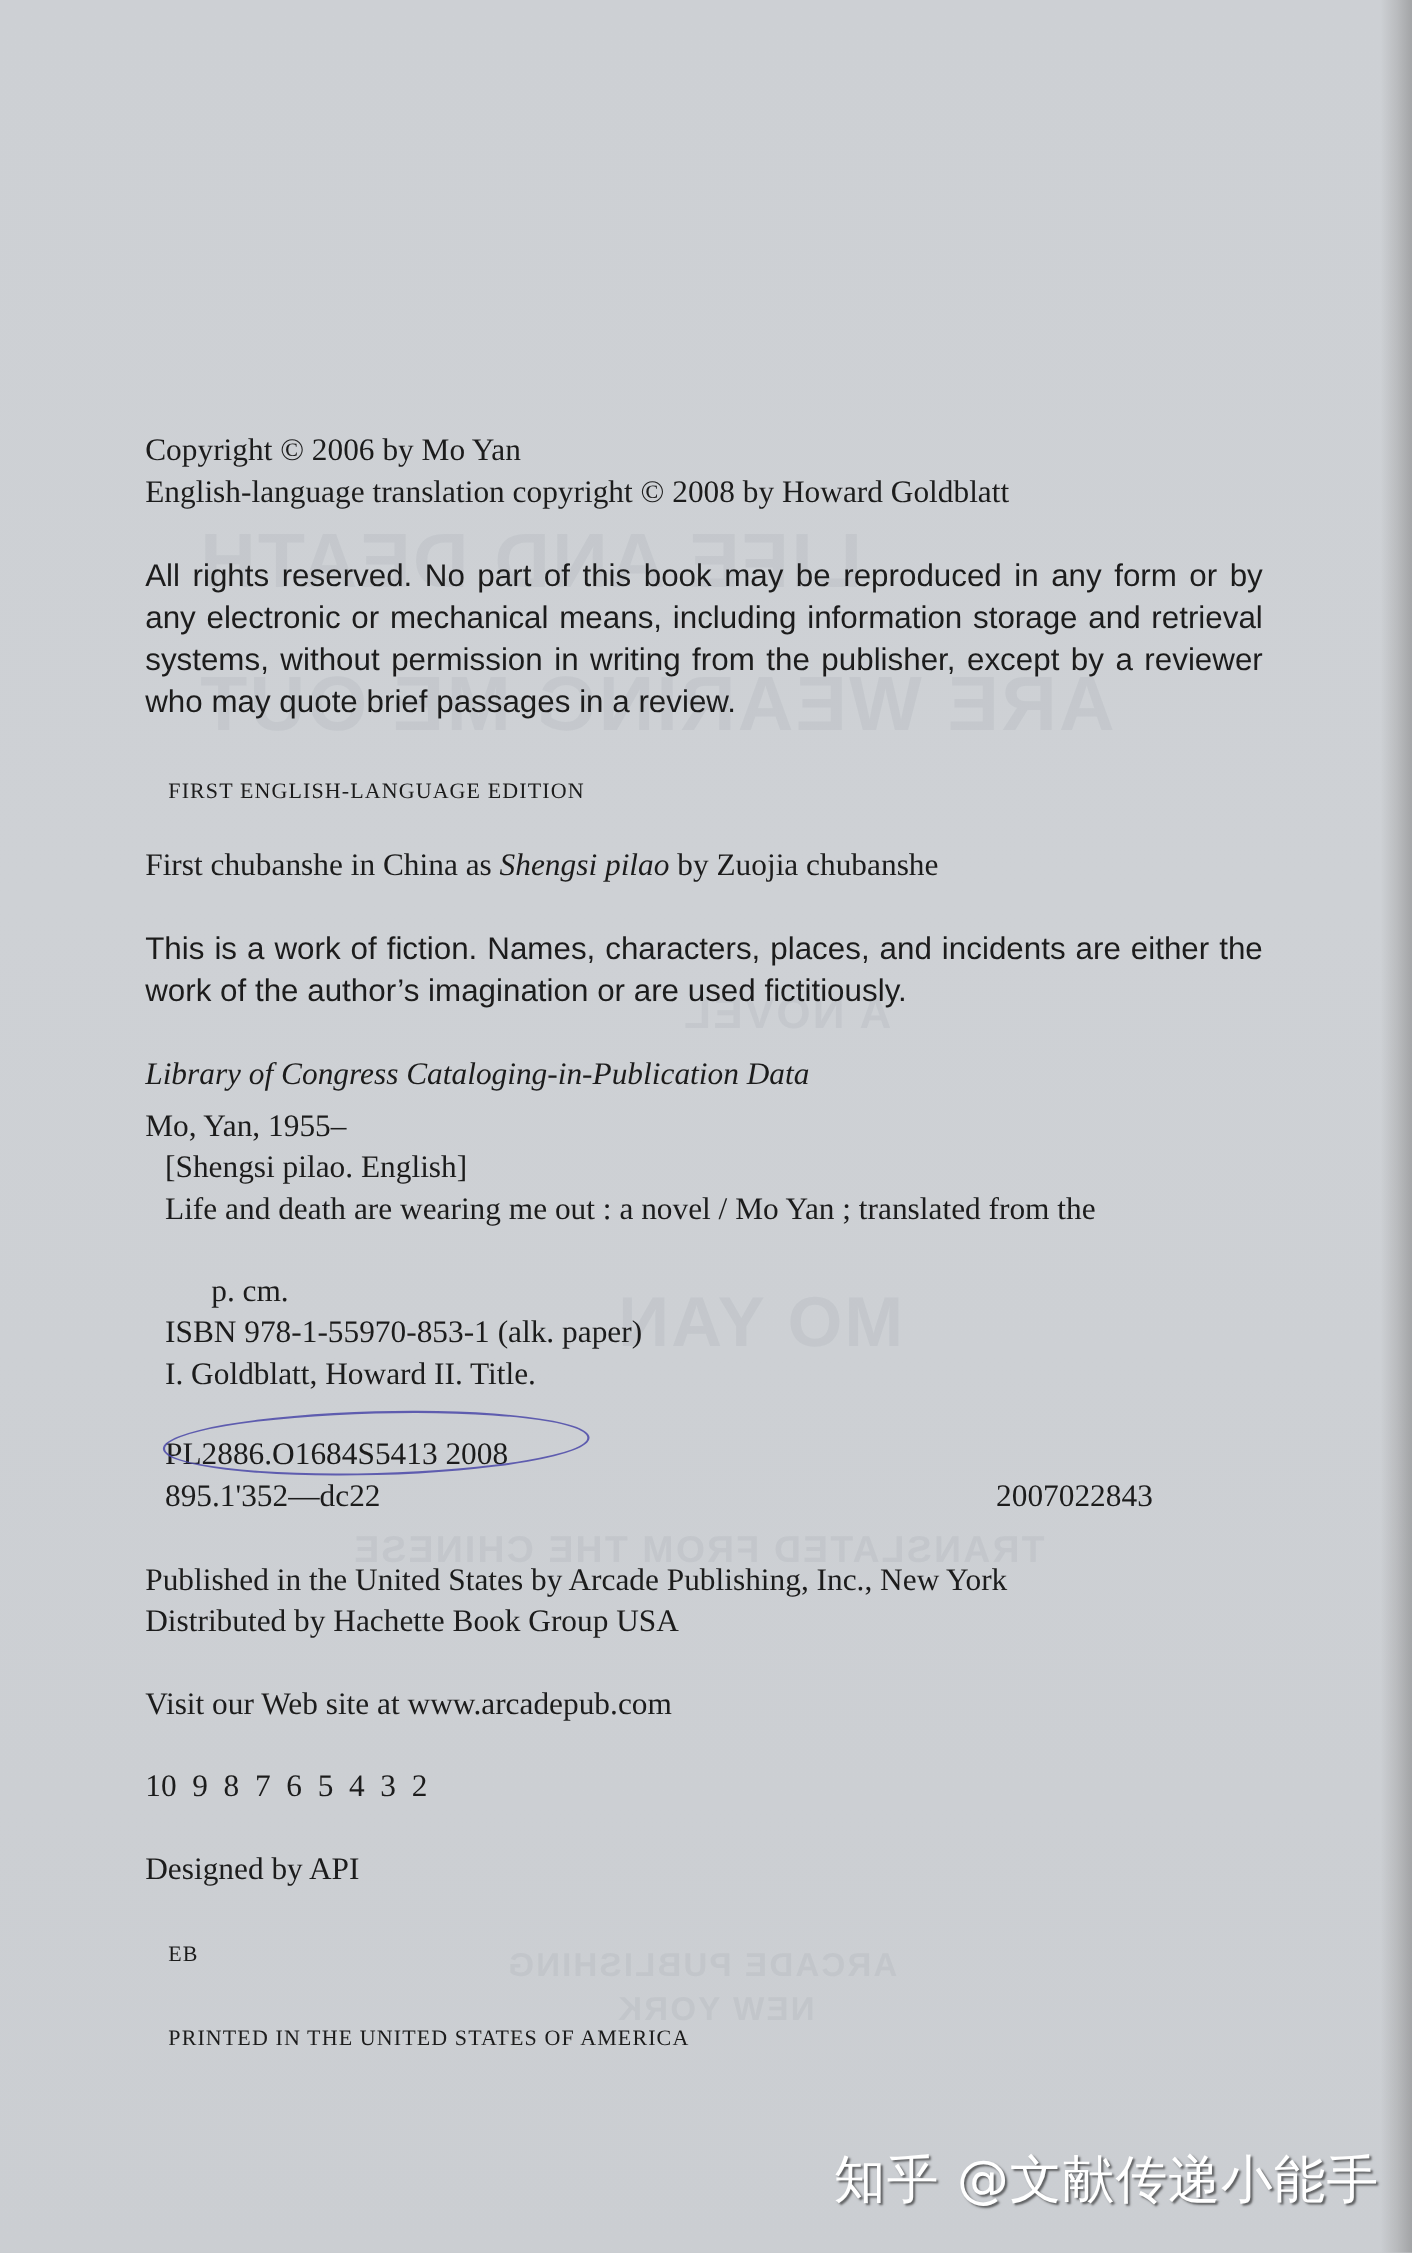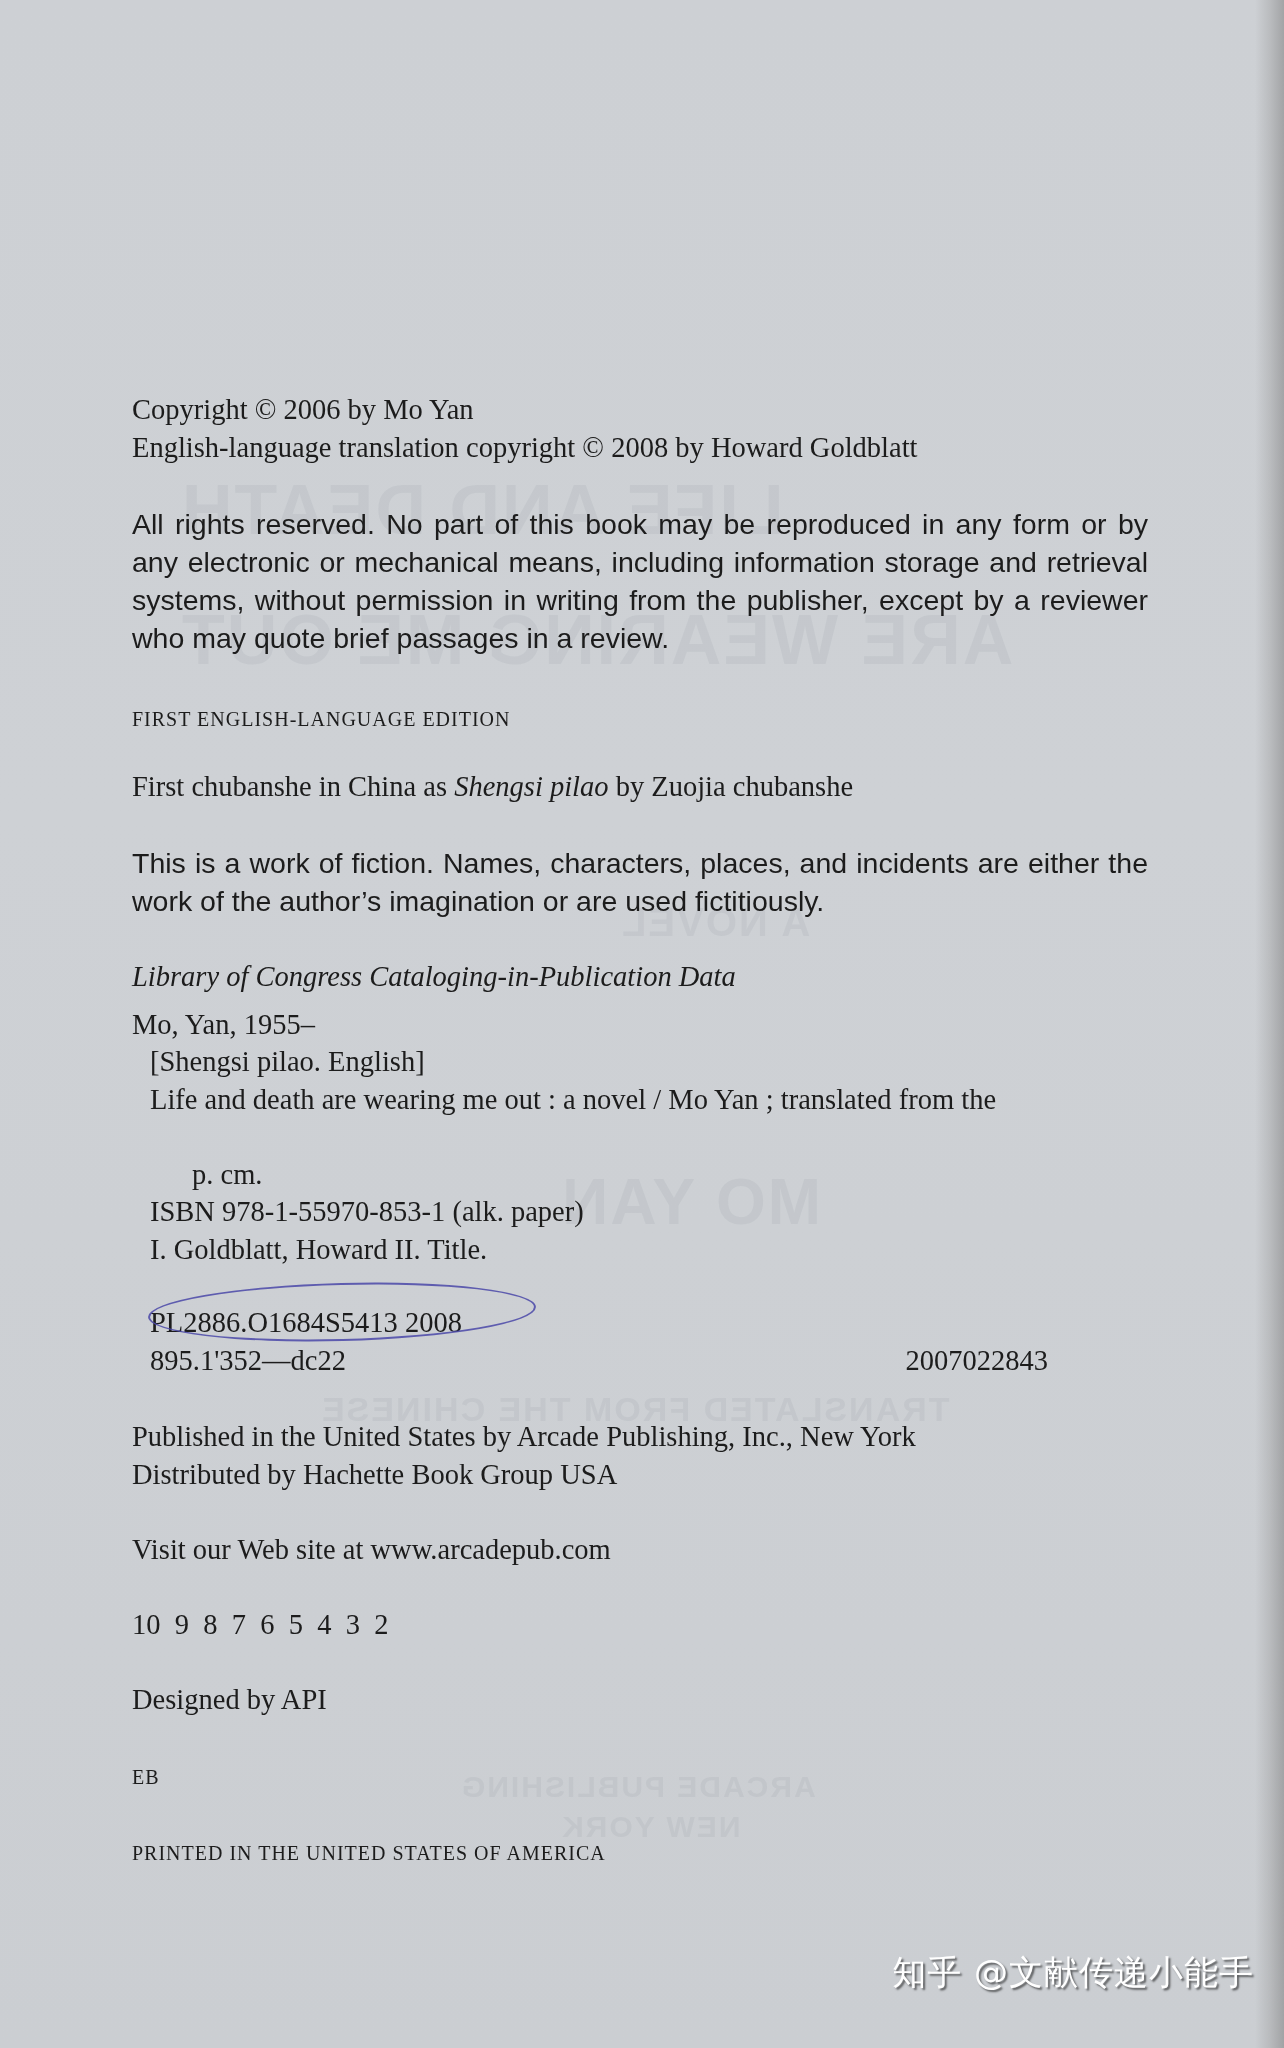--- a/index.html
+++ b/index.html
@@ -40,39 +40,40 @@
     font-family: Liberation Sans, sans-serif;
     color: #1c1c1c;
     font-size: 28.5px;
     line-height: 38px;
     text-align: justify;
     text-align-last: left;
   }
   .caps {
     font-size: 20px;
     letter-spacing: 1px;
+    margin-left: 21px;
   }
   .ital { font-style: italic; }
   .indent1 { left: 150px; }
   .indent2 { left: 192px; }
   .right { left: auto; right: 236px; }
   .circle {
     position: absolute;
     left: 148px; top: 1283px;
     width: 384px; height: 54px;
     border: 2.5px solid #4a48a8;
     border-radius: 50%;
     transform: rotate(-1.5deg);
     opacity: 0.85;
   }
   .watermark {
     position: absolute;
     right: 30px; top: 1950px;
     font-family: "DejaVu Sans", sans-serif;
-    font-size: 34px;
+    font-size: 47px;
     color: #ffffff;
     text-shadow: 2px 2px 2px rgba(0,0,0,0.55);
     white-space: nowrap;
     letter-spacing: 1px;
   }
 </style>
 </head>
 <body>
 
 <div class="page">

